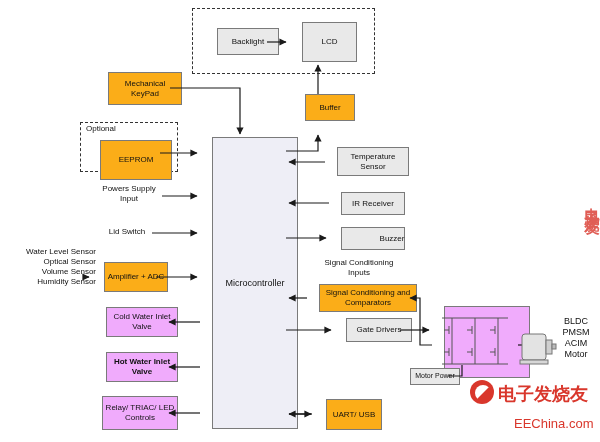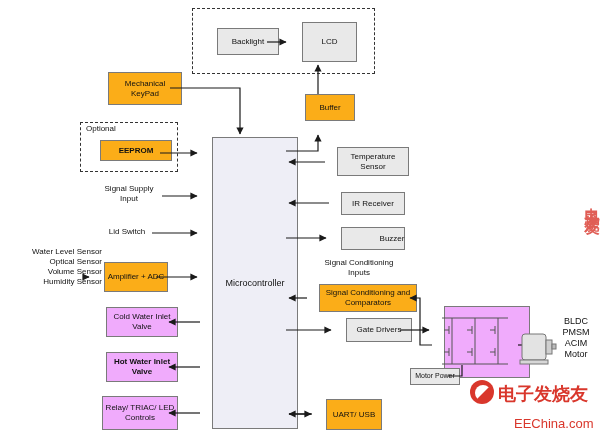--- a/index.html
+++ b/index.html
@@ -56,28 +56,28 @@
   <div class="b orange" style="left:96px;top:72px;width:74px;height:33px;">
     <span>Mechanical KeyPad</span>
   </div>
   <div class="b orange" style="left:293px;top:94px;width:50px;height:27px;">
     <span>Buffer</span>
   </div>
 
   <div class="dash" style="left:80px;top:122px;width:98px;height:50px;">
     <span class="optLabel">Optional</span>
   </div>
-  <div class="b orange" style="left:88px;top:140px;width:72px;height:21px;font-weight:bold;">
+  <div class="b orange" style="left:88px;top:140px;width:72px;height:40px;">
     <span>EEPROM</span>
   </div>
 
-  <div class="txt" style="left:98px;top:184px;width:62px;">Signal Supply Input</div>
+  <div class="txt" style="left:98px;top:184px;width:62px;">Powers Supply Input</div>
   <div class="txt" style="left:100px;top:227px;width:54px;">Lid Switch</div>
 
-  <div class="sensors" style="left:18px;top:247px;width:84px;">
+  <div class="sensors" style="left:12px;top:247px;width:84px;">
     <span>Water Level Sensor</span>
     <span>Optical Sensor</span>
     <span>Volume Sensor</span>
     <span>Humidity Sensor</span>
   </div>
 
   <div class="b orange" style="left:92px;top:262px;width:64px;height:30px;">
     <span>Amplifier + ADC</span>
   </div>
 

